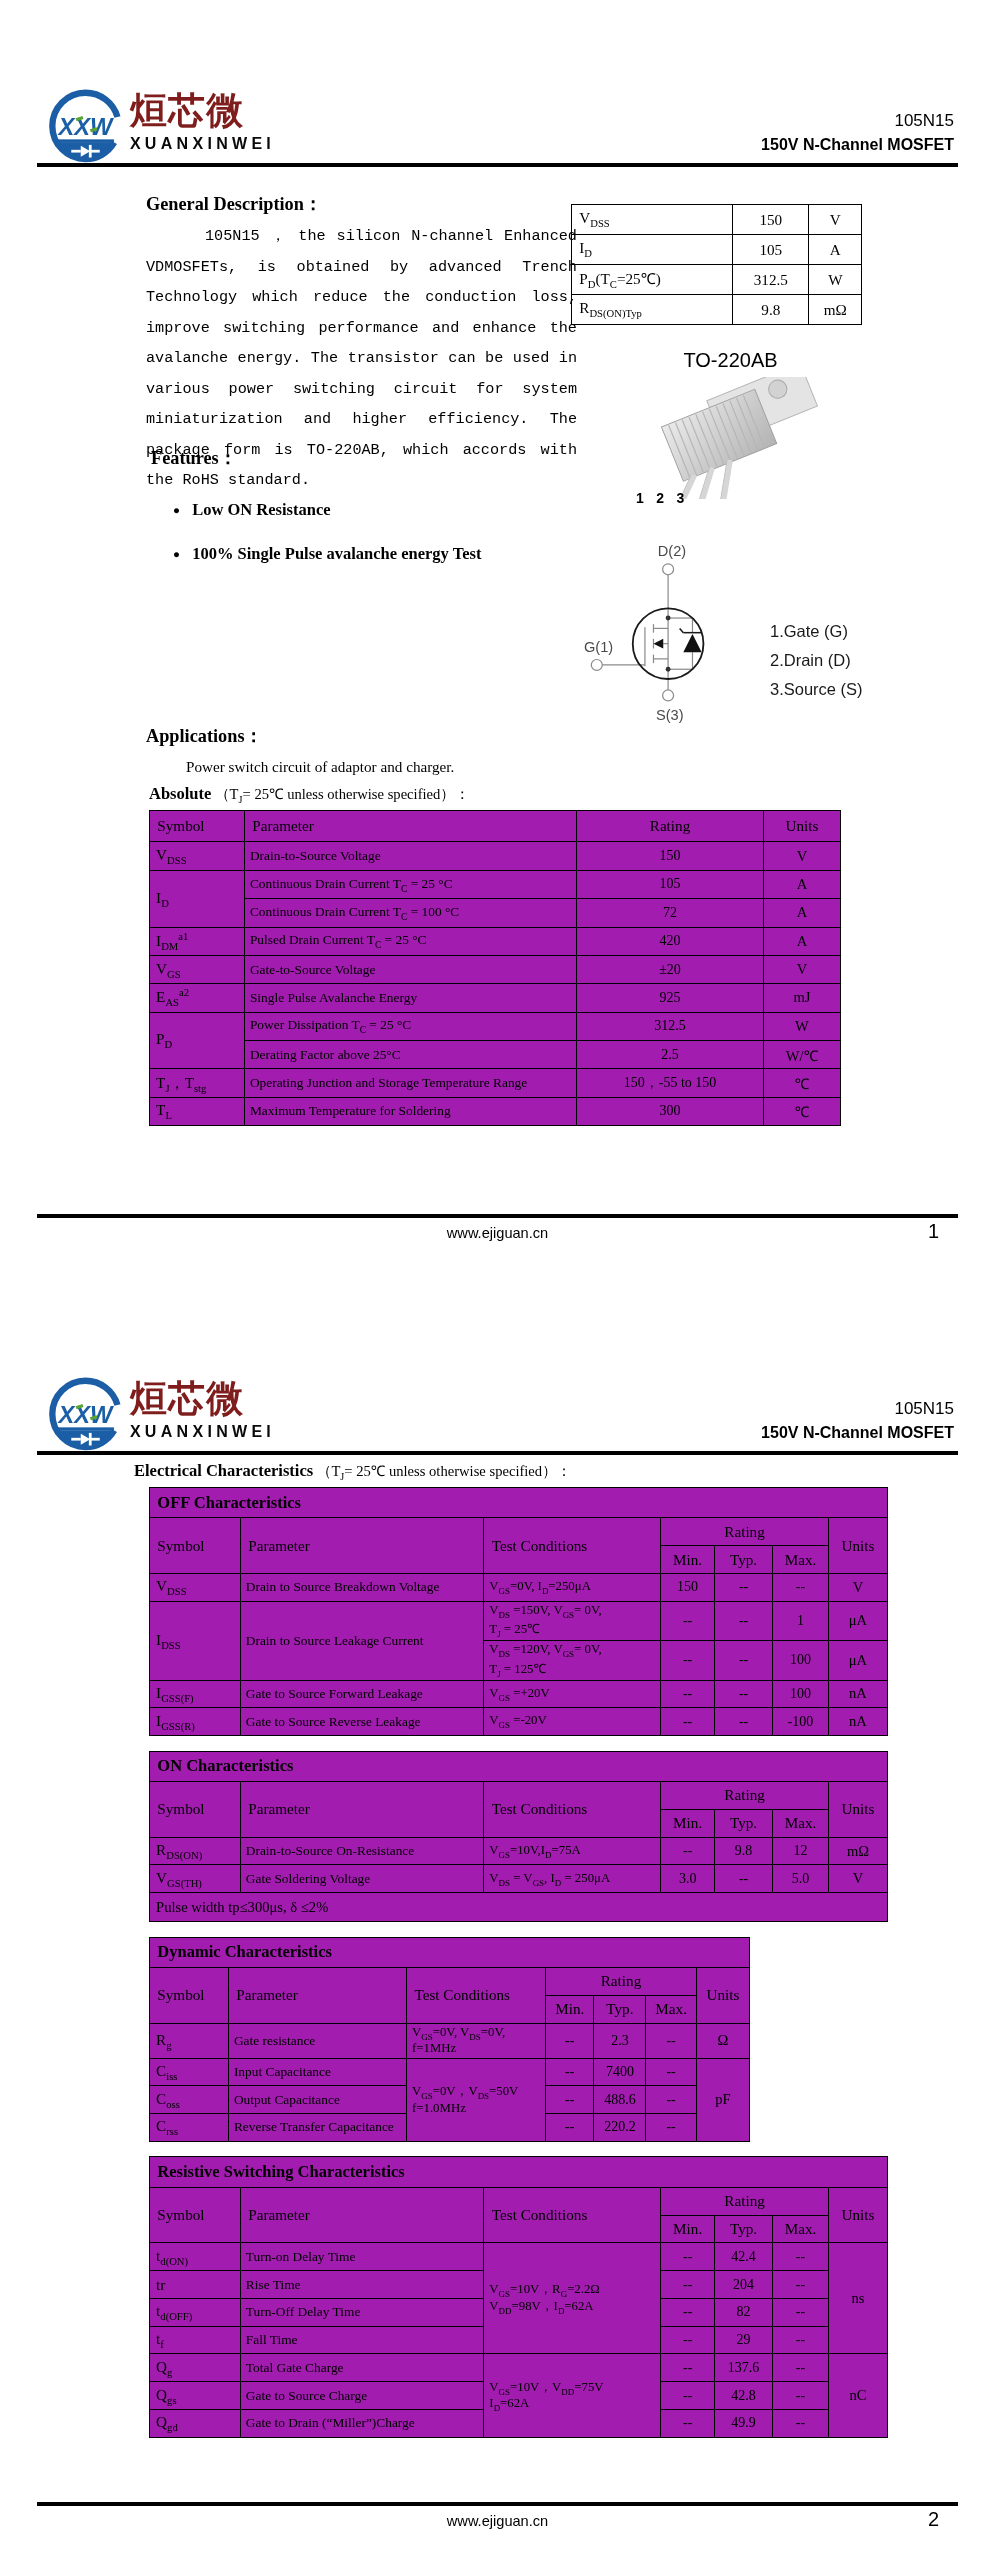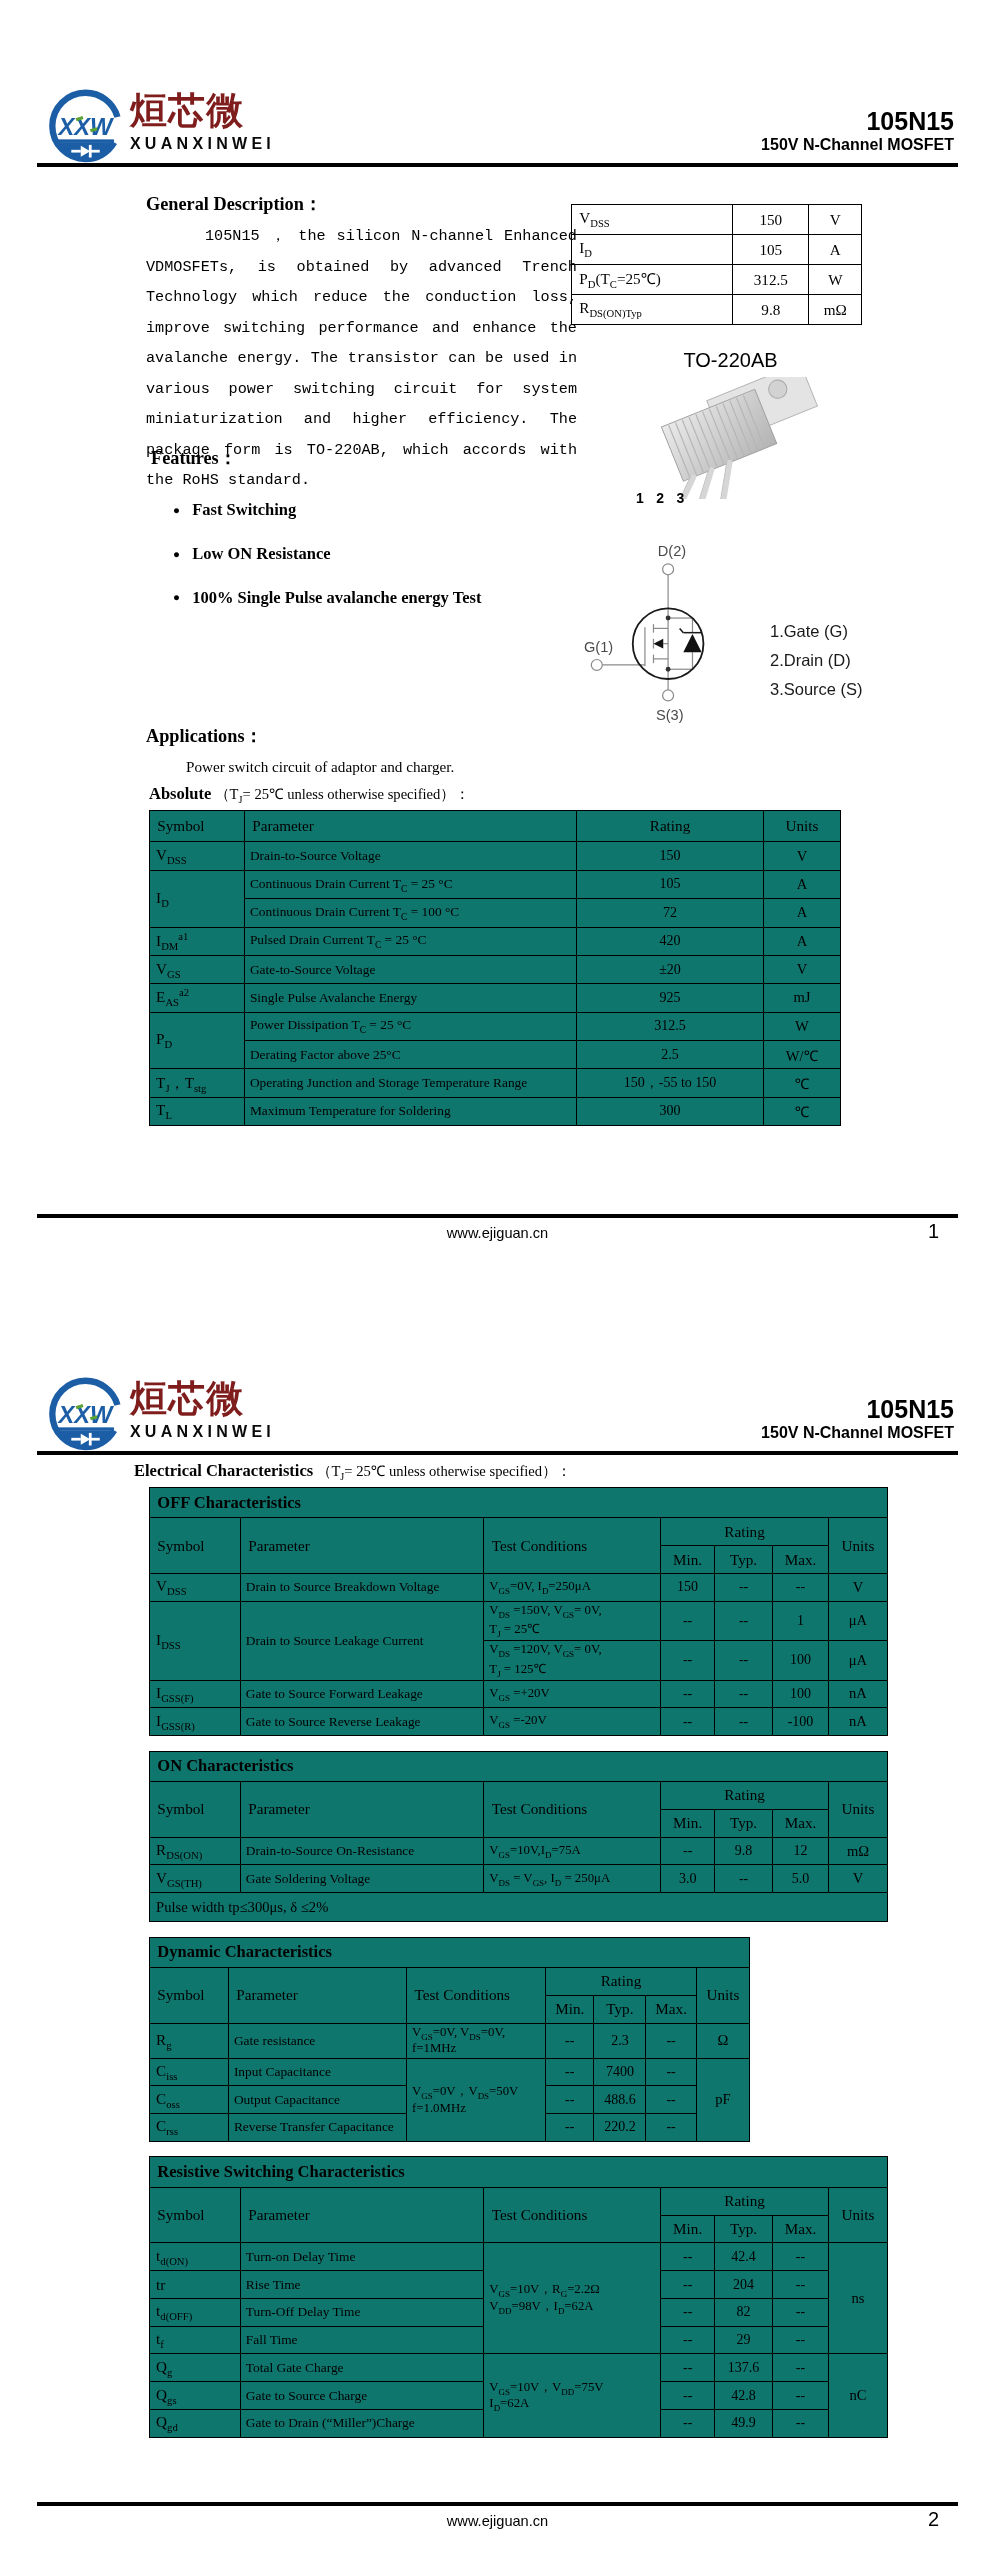--- a/index.html
+++ b/index.html
@@ -8,21 +8,21 @@
   #pg1{top:0;} #pg2{top:1288px;}
 
   
   .hdr-rule{position:absolute;left:37px;right:37px;top:163px;height:4.3px;background:#000;}
   .logo-wrap{position:absolute;left:46px;top:87px;display:flex;align-items:flex-start;}
   .logo-svg{width:79px;height:81px;}
   .brand{margin-left:4.9px;}
   .brand-cn{font-family:"Liberation Sans",sans-serif;font-weight:700;font-size:37px;line-height:48px;letter-spacing:1.2px;color:#7f1d1d;}
   .brand-en{font-family:"Liberation Sans",sans-serif;font-weight:700;font-size:16px;letter-spacing:4.3px;color:#0a0a0a;margin-top:0px;}
   .hdr-title{position:absolute;right:41px;top:107px;text-align:right;font-family:"Liberation Sans",sans-serif;}
-  .part-no{font-size:25px;line-height:28px;font-weight:700;}
+  .part-no{font-size:17px;line-height:28px;font-weight:400;}
   .part-sub{font-size:16px;line-height:19.5px;font-weight:700;}
 
   
   .ftr-rule{position:absolute;left:37px;right:37px;top:1214px;height:3.7px;background:#000;}
   .ftr-site{position:absolute;left:0;right:0;top:1225px;text-align:center;font-family:"Liberation Sans",sans-serif;font-size:14.6px;}
   .ftr-page{position:absolute;right:56px;top:1220px;font-family:"Liberation Sans",sans-serif;font-size:20px;}
 
   
   .h-section{position:absolute;font-weight:700;font-size:18.3px;}
   .gd-body{position:absolute;left:146px;top:221px;width:431px;font-size:15.2px;line-height:30.5px;text-align:justify;text-indent:59px;font-family:Liberation Mono, monospace;}
@@ -38,21 +38,21 @@
   .feat-list li{font-size:16.5px;font-weight:700;line-height:43px;white-space:nowrap;}
   .feat-list li::before{content:"●";font-size:11.6px;margin-right:12.2px;vertical-align:1.2px;}
   .feat-note{font-size:12.8px;font-weight:700;}
   .sym-svg{position:absolute;left:584px;top:540px;}
   .pin-legend{position:absolute;left:770px;top:617px;font-family:"Liberation Sans",sans-serif;font-size:16.5px;line-height:29px;color:#1a1a1a;}
   .app-body{position:absolute;left:186px;top:758px;font-size:15.2px;}
   .abs-head{position:absolute;left:149px;top:783px;font-size:14.6px;}
   .abs-head b{font-size:16.5px;}
 
   
-  .t{border-collapse:collapse;border:1.8px solid #000;background:#0f766e;}
+  .t{border-collapse:collapse;border:1.8px solid #000;background:#a21caf;}
   .t td{border:1.2px solid #000;padding:1.2px 4.9px;}
   .t .sec{font-weight:700;font-size:16.5px;text-align:left;height:27px;padding-left:7.3px;}
   .t .hl{font-size:15.2px;text-align:left;padding-left:7.3px;}
   .t .hc{font-size:15.2px;text-align:center;}
   .t .sym{font-size:15.2px;text-align:left;padding-left:6.1px;}
   .t .par{font-size:13.4px;text-align:left;}
   .t .cnd{font-size:12.8px;text-align:left;}
   .t .num{font-size:14px;text-align:center;}
   .t .uni{font-size:14.6px;text-align:center;}
   .t .note{font-size:14.6px;text-align:left;height:25.6px;padding-left:6.1px;}
@@ -163,21 +163,20 @@
         <line x1="99" y1="131" x2="30" y2="195"></line>
         <line x1="131" y1="131" x2="74" y2="201"></line>
         <line x1="163" y1="131" x2="118" y2="205"></line>
       </g>
     </g>
   </svg>
   <div class="pkg-pins">1 2 3</div>
 
   <div class="h-section" style="left:151px;top:445px;">Features：</div>
   <ul class="feat-list">
-    <li><span>Fast Switching</span></li>
     <li><span>Low ON Resistance</span></li>
     <li><span>100% Single Pulse avalanche energy Test</span></li>
   </ul>
 
   <svg class="sym-svg" width="195" height="189" viewBox="0 0 320 310">
     <g stroke="#8a8a8a" stroke-width="2" fill="none">
       <line x1="138" y1="57" x2="138" y2="128"></line>
       <line x1="30" y1="205" x2="100" y2="205"></line>
       <line x1="100" y1="143" x2="100" y2="207"></line>
       <line x1="114" y1="138" x2="114" y2="152"></line>

